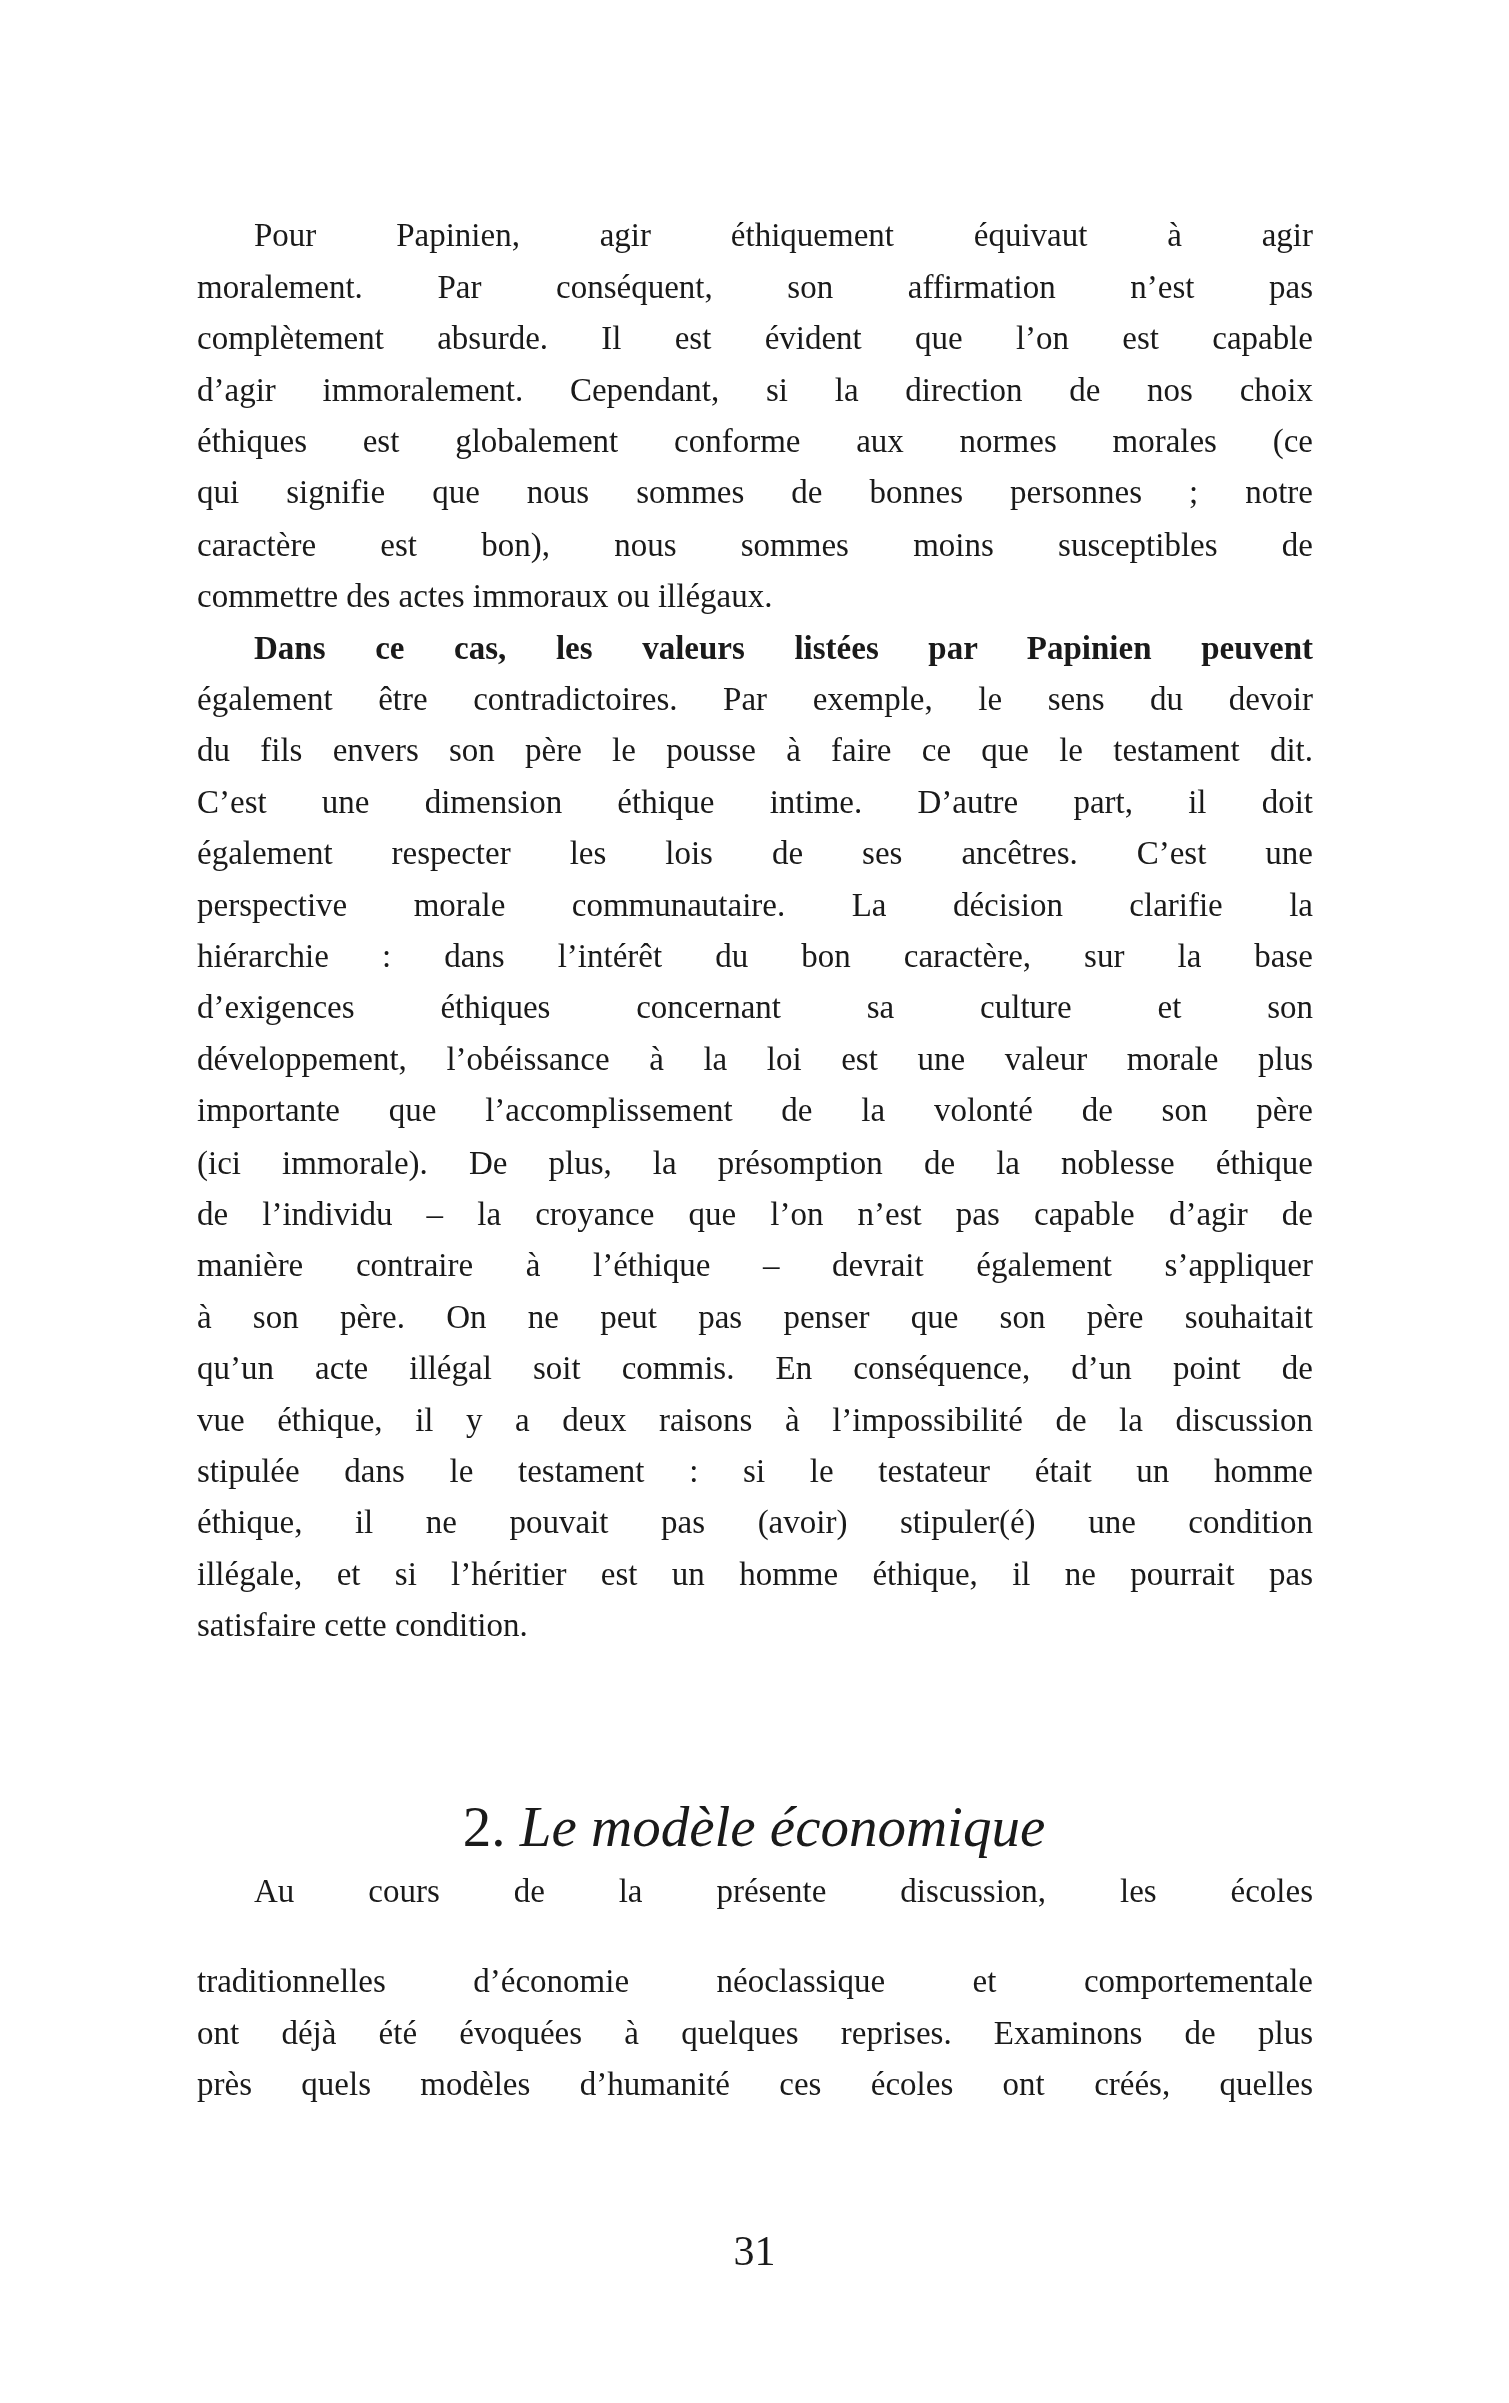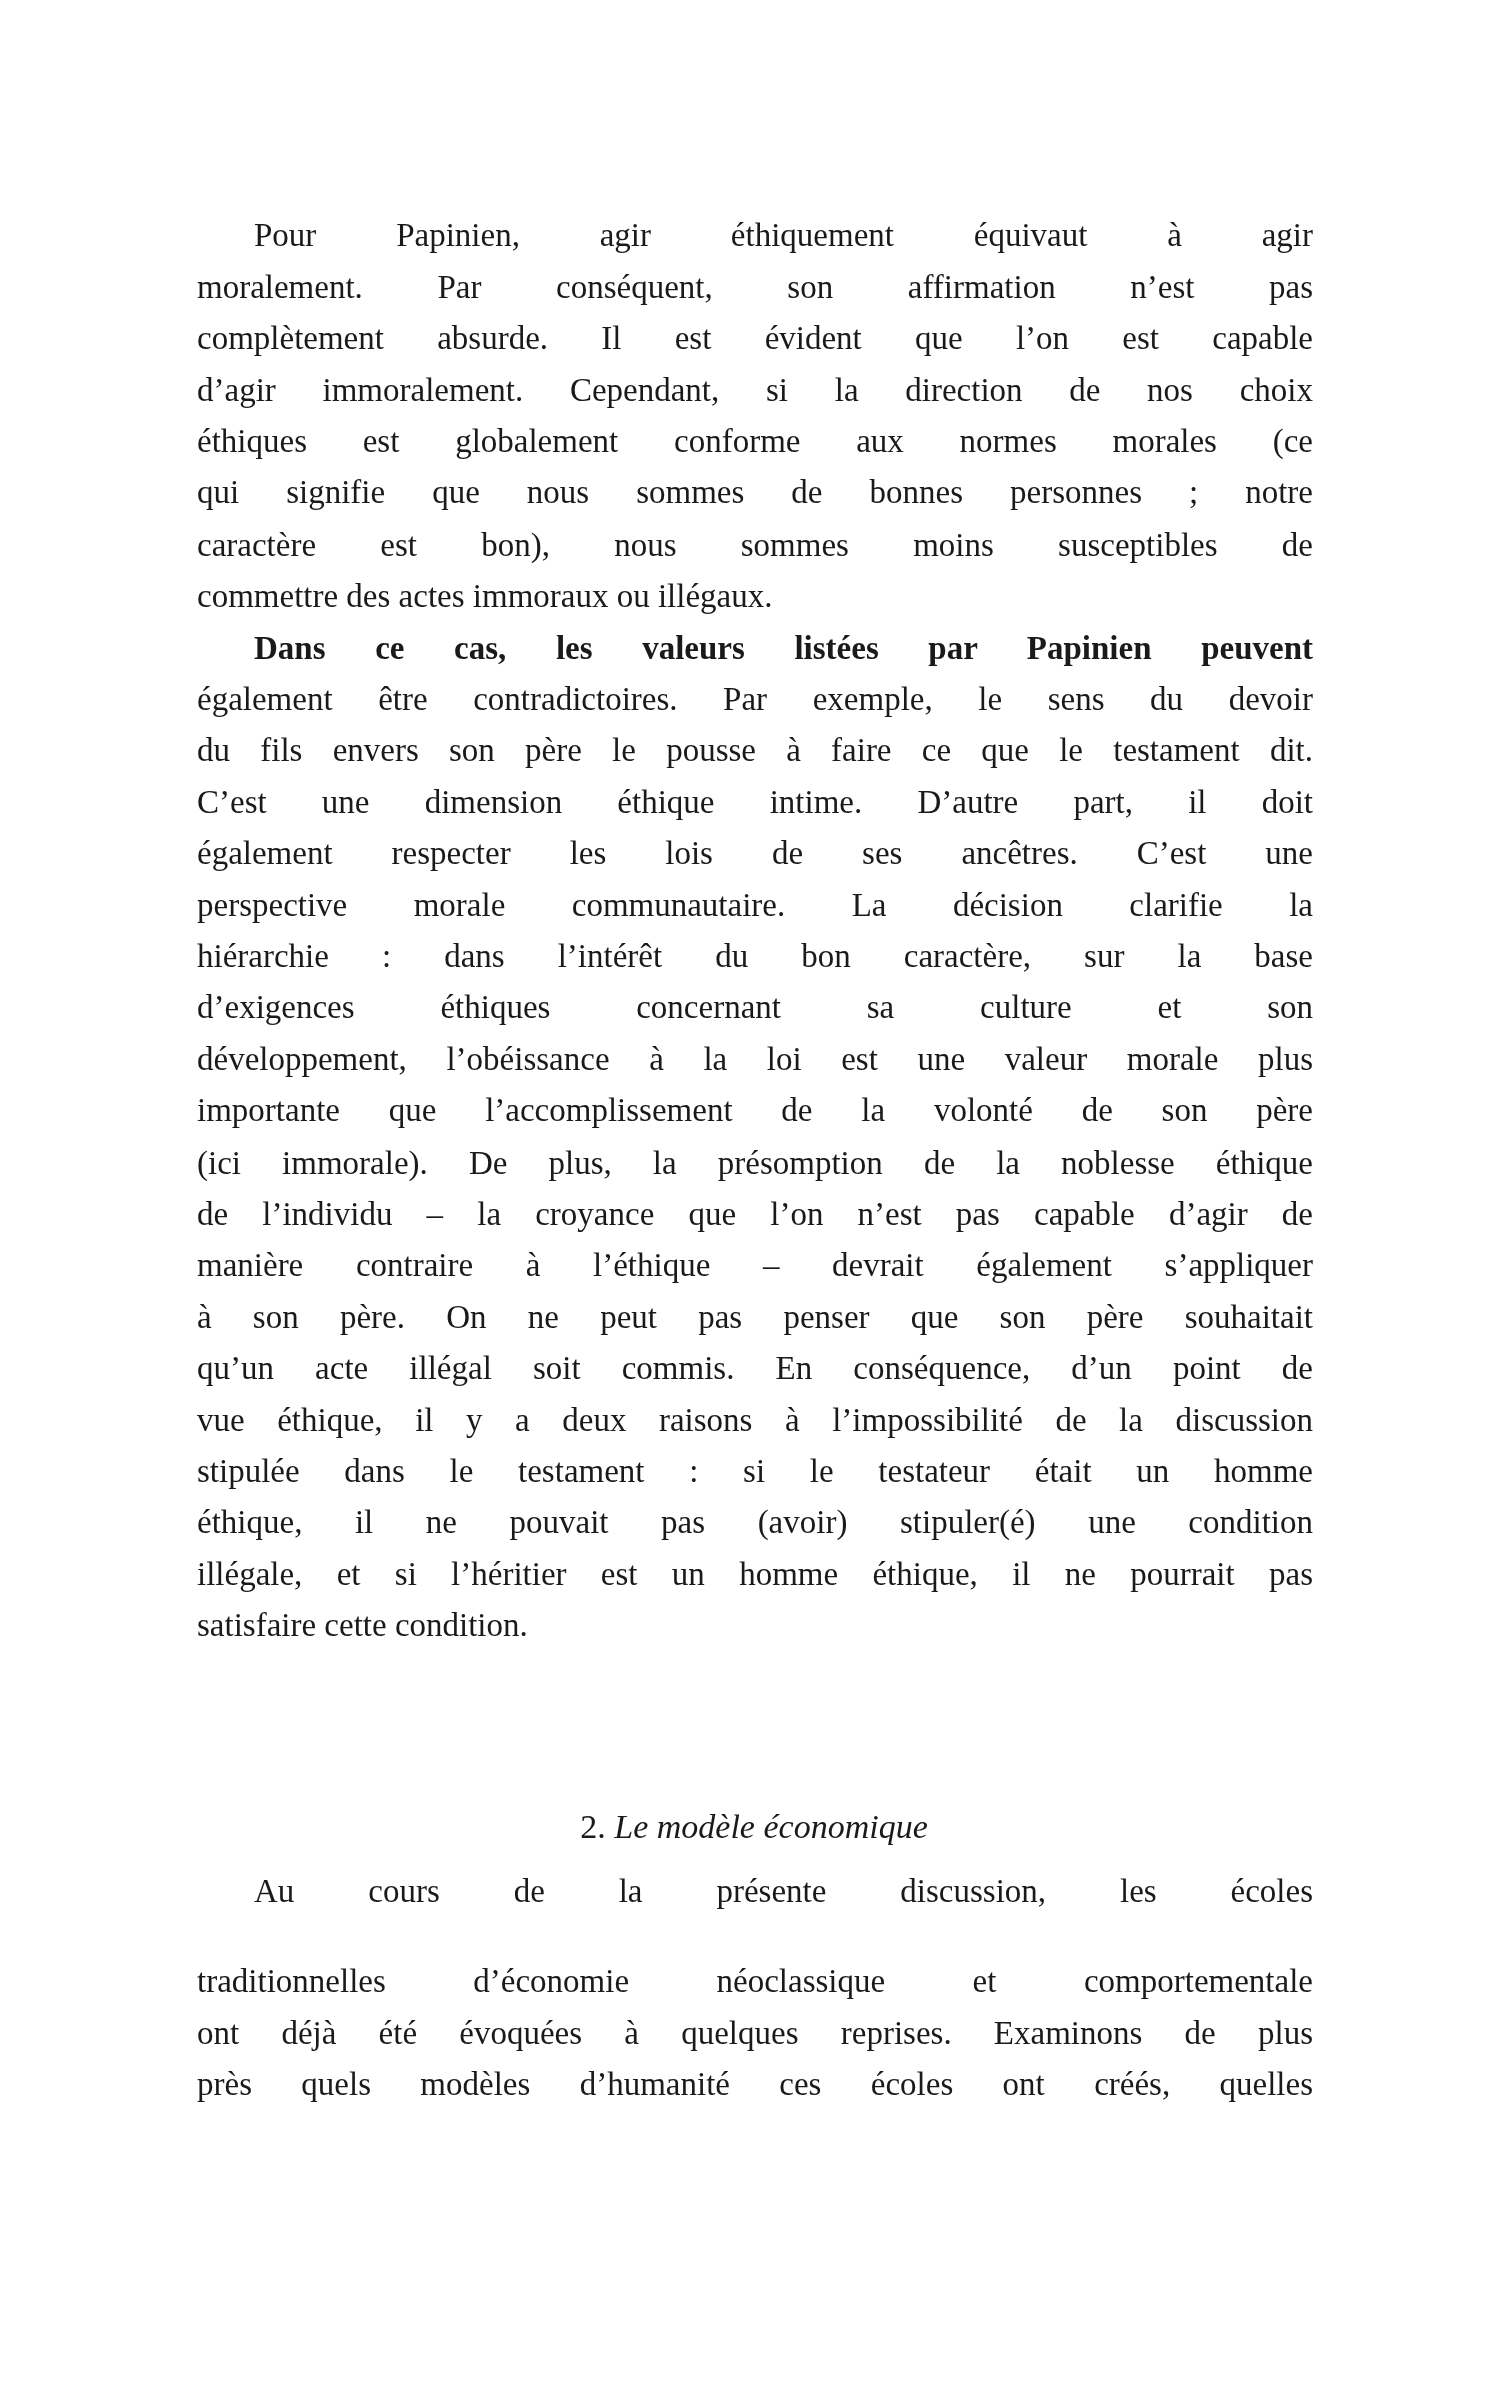--- a/index.html
+++ b/index.html
@@ -11,21 +11,21 @@
     font-family: "Liberation Serif", "DejaVu Serif", serif;
     font-size: 33px; line-height: 51px; color: #1a1a1a;
     text-align: justify; text-align-last: justify; white-space: nowrap;
     transform-origin: left center;
   }
   .line.last { text-align-last: left; }
   .line.indent { left: 57px; width: 1059px; }
   .heading {
     position: absolute; left: 0; width: 1508px; text-align: center;
     font-family: "Liberation Serif", "DejaVu Serif", serif;
-    font-size: 34px; line-height: 51px; color: #1a1a1a;
+    font-size: 57px; line-height: 51px; color: #1a1a1a;
   }
   .heading .num { font-style: normal; }
   .heading .title { font-style: italic; }
   .page-number {
     position: absolute; left: 0; width: 1509px; text-align: center;
     font-family: "Liberation Serif", "DejaVu Serif", serif;
     font-size: 42px; line-height: 51px; color: #1a1a1a;
   }
 </style>
 </head>
@@ -72,14 +72,15 @@
     <span class="title">Le modèle économique</span>
   </div>
 
   <div class="text-block" style="top:0;">
     <div class="line indent" style="top:1823px;margin-top:43px;">Au cours de la présente discussion, les écoles</div>
     <div class="line" style="top:1956px;">traditionnelles d’économie néoclassique et comportementale</div>
     <div class="line" style="top:2008px;">ont déjà été évoquées à quelques reprises. Examinons de plus</div>
     <div class="line" style="top:2059px;">près quels modèles d’humanité ces écoles ont créés, quelles</div>
   </div>
 
+  <div class="page-number" style="top:2226px;">31</div>
 </div>
 
 
 </body></html>

